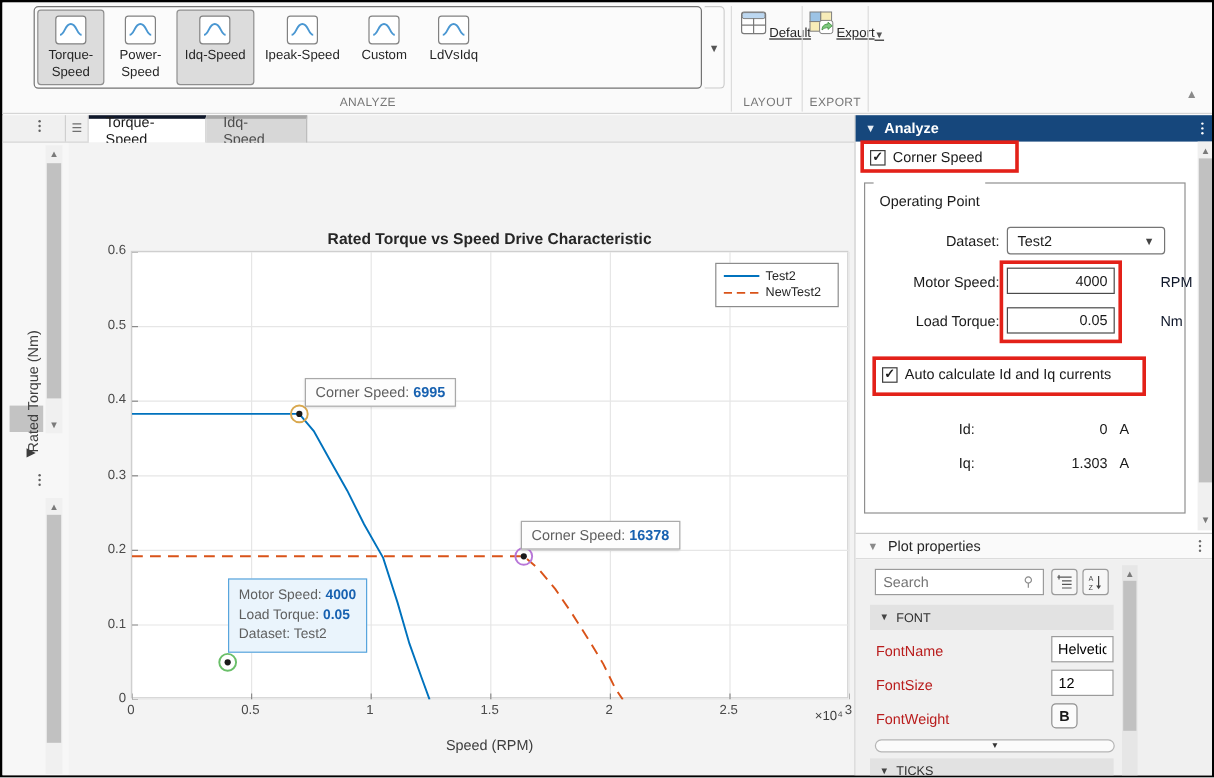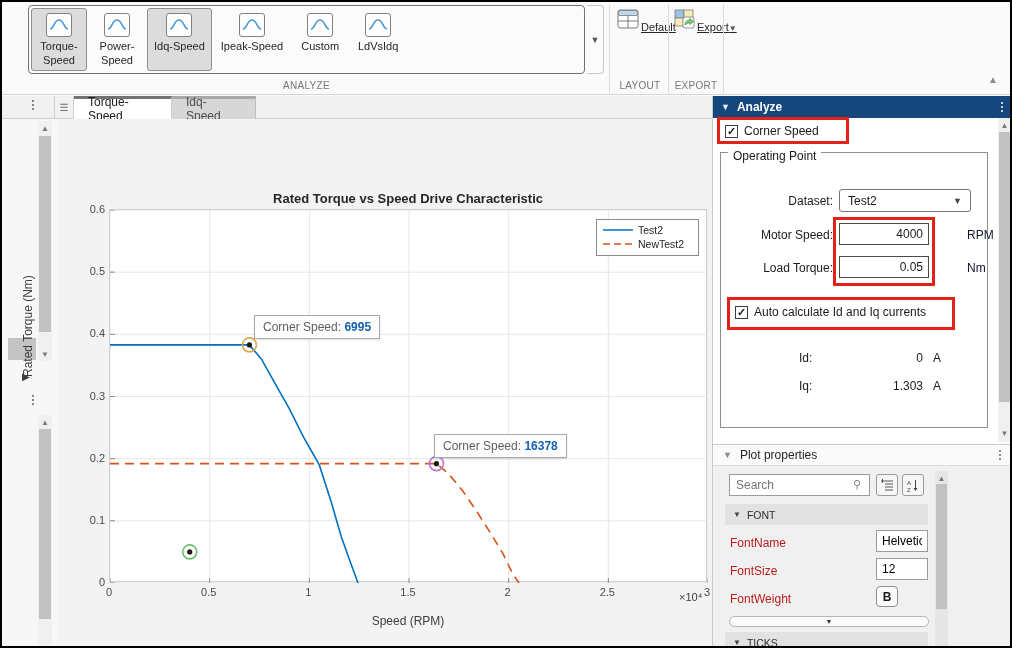--- a/index.html
+++ b/index.html
@@ -21,21 +21,21 @@
   .mini-drop { font-size:8px; color:#555; margin-top:2px; }
   #ribbon-collapse { position:absolute; right:12px; top:72px; font-size:10px; color:#8a8a8a; }
 
   
   #tabbar { position:absolute; left:0px; top:94px; width:710px; height:23px; background:#f0f0f0; border-bottom:1px solid #d0d0d0; }
   .dots-v { color:#606060; font-size:12px; font-weight:bold; letter-spacing:0; line-height:4px; display:flex; flex-direction:column; align-items:center; gap:2px; }
   .dot { width:2px; height:2px; background:#606060; border-radius:50%; }
   #tab-menu-dots { position:absolute; left:30px; top:4px; }
   #tab-list-btn { position:absolute; left:52px; top:0; width:20px; height:22px; border-left:1px solid #cfcfcf; border-right:1px solid #cfcfcf; display:flex; align-items:center; justify-content:center; color:#707070; font-size:10px; }
   .tab { position:absolute; top:0; height:23px; display:flex; align-items:center; justify-content:center; font-size:12px; padding:0 14px; }
-  .tab.active { background:#fff; border-top:3px solid #737373; border-right:1px solid #d0d0d0; color:#1a1a1a; }
+  .tab.active { background:#fff; border-top:3px solid #0f172a; border-right:1px solid #d0d0d0; color:#1a1a1a; }
   .tab.inactive { background:#d7d7d7; border-top:3px solid #a8a8a8; border-right:1px solid #bdbdbd; color:#4d4d4d; }
 
   
   #left-gutter { position:absolute; left:0; top:117px; width:55px; height:529px; background:#f7f7f7; }
   .vscroll { position:absolute; width:14px; background:#f0f0f0; }
   .vthumb { position:absolute; left:1px; width:12px; background:#c1c1c1; }
   .sarrow { position:absolute; left:0; width:14px; height:14px; display:flex; align-items:center; justify-content:center; font-size:8px; color:#7a7a7a; }
   #gutter-handle { position:absolute; left:6px; top:219px; width:28px; height:22px; background:#c3c3c3; }
   #gutter-expand { position:absolute; left:20px; top:252px; font-size:10px; color:#3c3c3c; }
   #gutter-dots { position:absolute; left:30px; top:276px; }
@@ -64,21 +64,21 @@
   
   #right-panel { position:absolute; left:710px; top:94px; width:298px; height:552px; background:#fff; border-left:1px solid #c9c9c9; }
   #analyze-header { position:absolute; left:0; top:0; width:298px; height:22px; background:#16477c; color:#fff; display:flex; align-items:center; padding:0 8px; font-size:12px; font-weight:bold; gap:7px; }
   #analyze-header .carat { font-size:9px; color:#e8eef5; }
   .hdr-dots { margin-left:auto; display:flex; flex-direction:column; gap:2px; }
   .hdr-dots i { width:2px; height:2px; background:#fff; border-radius:50%; }
   .red-box { position:absolute; border:3px solid #e32119; pointer-events:none; }
   .cbx-row { position:absolute; display:flex; align-items:center; gap:6px; font-size:12px; color:#1a1a1a; }
   .cbx { width:13px; height:13px; border:1px solid #3c3c3c; background:#fff; display:flex; align-items:center; justify-content:center; font-size:11px; font-weight:bold; color:#222; line-height:1; }
   #op-group { position:absolute; left:7px; top:56px; width:268px; height:276px; border:1px solid #8f8f8f; }
-  #op-title { position:absolute; left:7px; top:-8px; background:#fff; padding:4px 5px; font-size:12px; color:#1a1a1a; }
+  #op-title { position:absolute; left:7px; top:-8px; background:#fff; padding:16px 5px; font-size:12px; color:#1a1a1a; }
   .form-label { position:absolute; font-size:12px; color:#1a1a1a; text-align:right; }
   .unit { position:absolute; font-size:12px; color:#0f172a;margin-left:28px; }
   .num-input { position:absolute; width:90px; height:22px; border:1px solid #4a4a4a; background:#fff; font-size:12px; text-align:right; padding:0 5px; font-family:"Liberation Sans",sans-serif; color:#1a1a1a; }
   #dataset-select { position:absolute; left:118px; top:36px; width:132px; height:23px; border:1px solid #757575; border-radius:3px; background:#fff; display:flex; align-items:center; justify-content:space-between; padding:0 8px; font-size:12px; color:#1a1a1a; }
   #dataset-select .carat { font-size:9px; color:#444; }
   .ro-row { position:absolute; font-size:12px; color:#1a1a1a; }
   #panel-vscroll { position:absolute; left:285px; top:22px; width:13px; height:324px; background:#f0f0f0; }
 
   
   #props-header { position:absolute; left:0; top:348px; width:298px; height:22px; background:#fafafa; border-top:1px solid #c9c9c9; border-bottom:1px solid #dcdcdc; display:flex; align-items:center; gap:8px; padding:0 10px; font-size:12px; color:#262626; }
@@ -299,20 +299,25 @@
     </div>
 
     <div class="anno-box" id="anno-corner1">
       <span>Corner Speed:</span>
       <b>6995</b>
     </div>
     <div class="anno-box" id="anno-corner2">
       <span>Corner Speed:</span>
       <b>16378</b>
     </div>
+    <div id="tooltip">
+      <div><span>Motor Speed:</span> <b>4000</b></div>
+      <div><span>Load Torque:</span> <b>0.05</b></div>
+      <div><span>Dataset:</span> <span>Test2</span></div>
+    </div>
   </div>
 
   <div id="right-panel">
     <div id="analyze-header">
       <span class="carat">▼</span>
       <span>Analyze</span>
       <span class="hdr-dots">
           <i></i>
           <i></i>
           <i></i>

